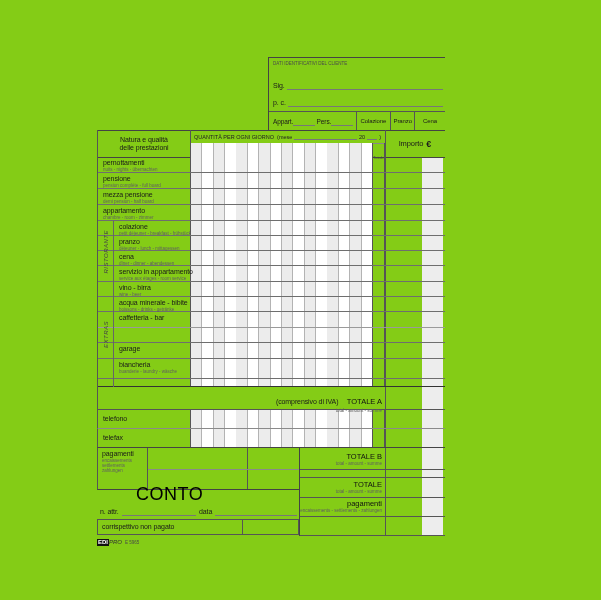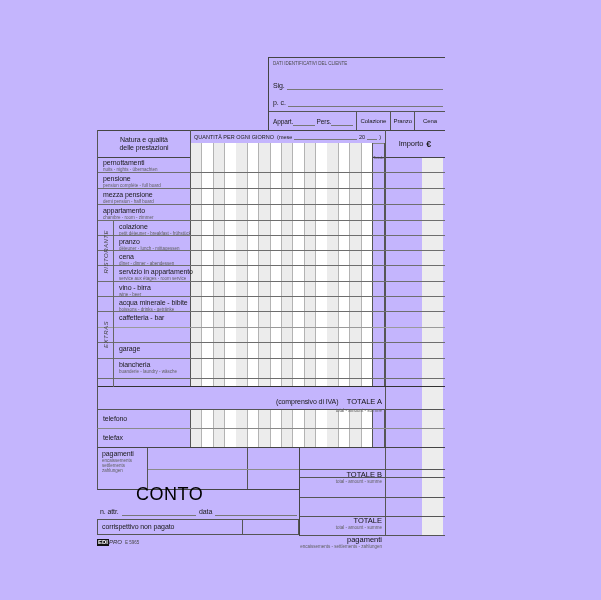--- a/index.html
+++ b/index.html
@@ -10,35 +10,35 @@
   .sub   { font-size:4.5px; line-height:5px; color:#606060; letter-spacing:0; }
   .tiny  { font-size:4.5px; line-height:5px; color:#4a4a4a; }
   .uline { border-bottom:1px solid #777; flex:1; height:7px; }
   .row   { position:relative; border-bottom:1px solid #6e6e6e; padding:2px 0 0 5px; }
   .row.grp { padding-left:21px; }
   .vband { border-right:1px solid #666; display:flex; align-items:center; justify-content:center; }
   .vband span { writing-mode:vertical-rl; transform:rotate(180deg); font-style:italic;
                 font-size:6px; color:#444; letter-spacing:0.5px; }
   .rrow  { display:flex; border-bottom:1px solid #555; }
   .rlab  { width:86px; text-align:right; padding:2px 4px 0 0; }
-  .rmain { font-size:7.5px; line-height:8px; color:#111;margin-top:36px; }
+  .rmain { font-size:7.5px; line-height:8px; color:#111; }
   .daybg { border-left:1px solid #555;
            background-image:
              repeating-linear-gradient(90deg, transparent 0, transparent 10.4px, #b3b3b3 10.4px, #b3b3b3 11.375px),
              repeating-linear-gradient(90deg, #ececec 0, #ececec 11.375px, #ffffff 11.375px, #ffffff 22.75px);
   }
   .totcol { border-left:1px solid #555; border-right:1px solid #555; }
   .vline { width:1px; background:#555; }
   .hline { height:1px; background:#444; }
   .flexb { display:flex; align-items:flex-end; }
 </style>
 </head>
 <body>
 
-<div class="abs" style="left:0;top:0;width:601px;height:600px;background:#c4b5fd;">
+<div class="abs" style="left:0;top:0;width:601px;height:600px;background:#84cc16;">
 
   <div class="abs" style="left:422px;top:157px;width:21px;height:379px;background:#ededed;"></div>
 
   <div class="abs" style="left:268px;top:57px;width:177px;height:73px;border-top:1px solid #444;border-left:1px solid #444;">
     <div class="tiny" style="padding:3px 0 0 4px;">DATI IDENTIFICATIVI DEL CLIENTE</div>
     <div class="flexb abs" style="left:4px;right:2px;top:24px;">
       <span class="lbl">Sig.</span>
       <span class="uline" style="margin-left:2px;"></span>
     </div>
     <div class="flexb abs" style="left:4px;right:2px;top:41px;">

